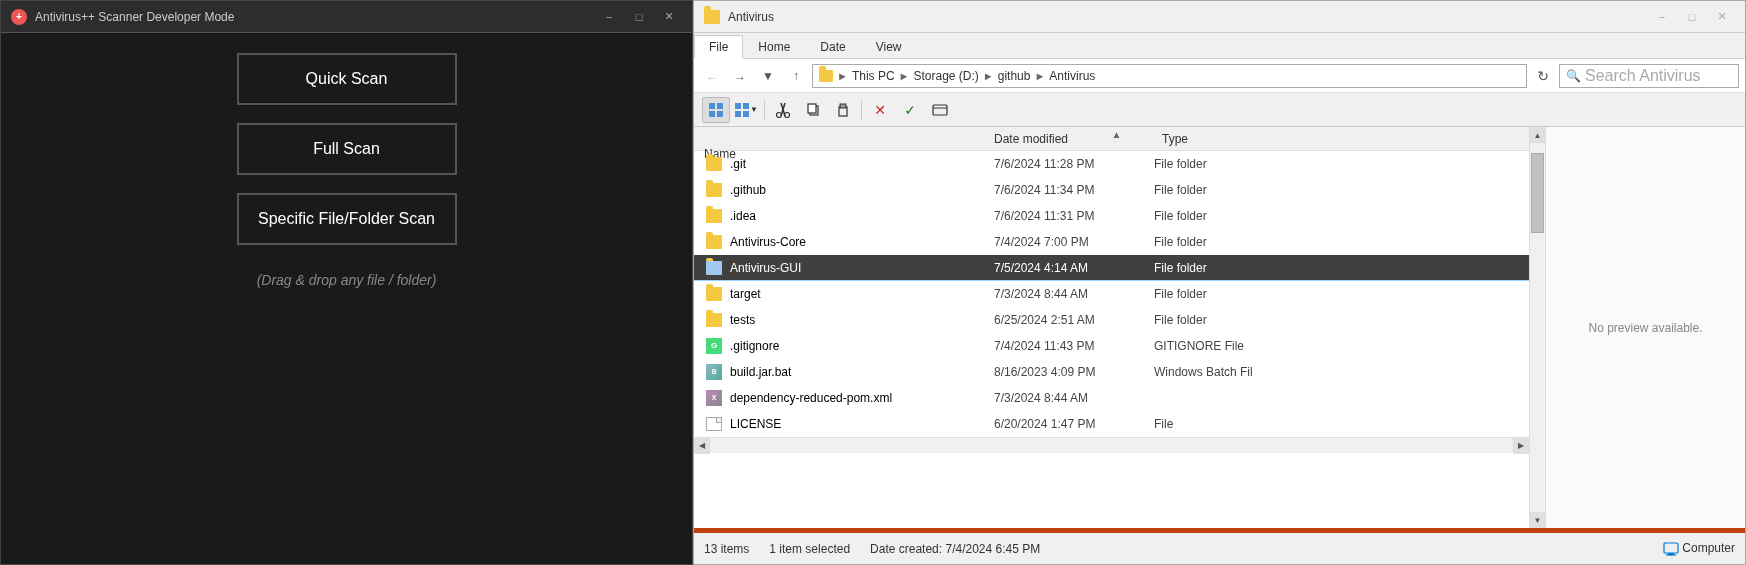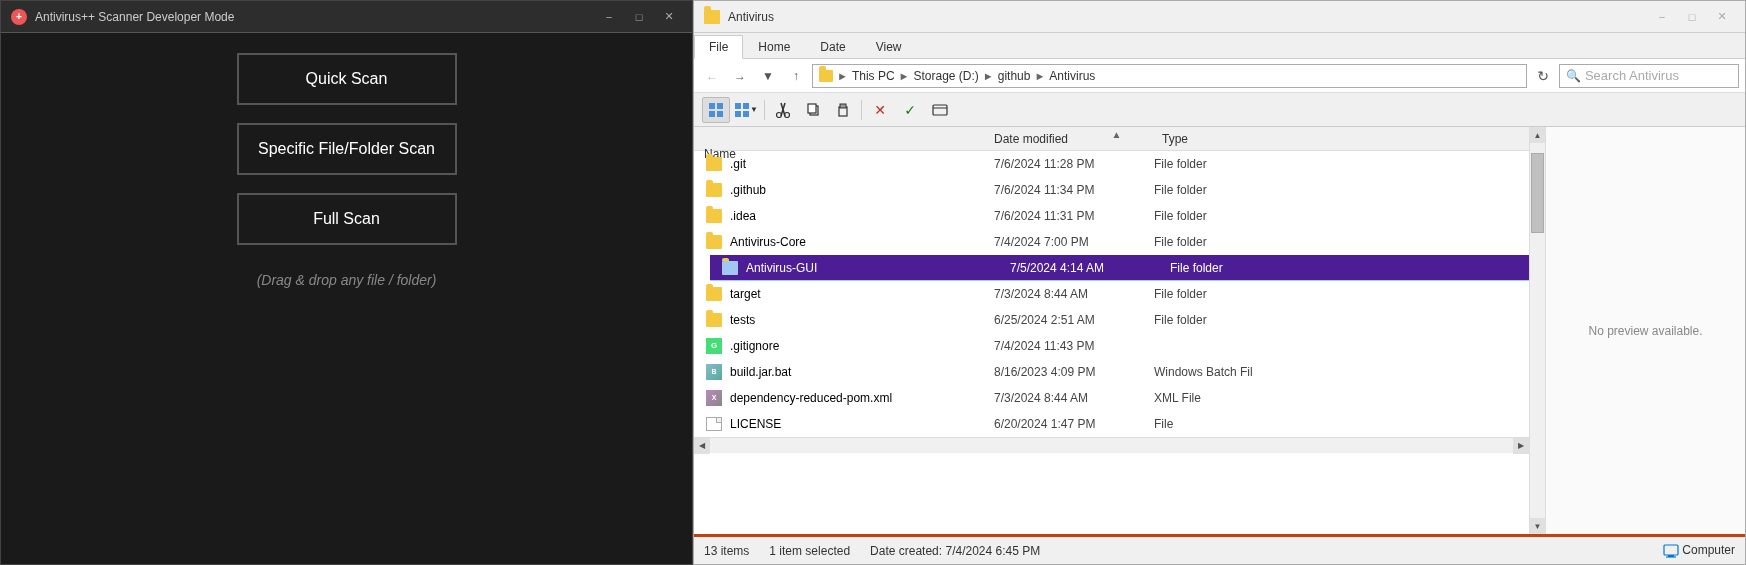--- a/index.html
+++ b/index.html
@@ -348,21 +348,21 @@
 
     .file-row {
       display: flex;
       align-items: center;
       height: 26px;
       padding: 0 10px;
       cursor: default;
       border-bottom: 1px solid transparent;
     }
     .file-row.selected { background: #cce8ff; border-color: #99d1ff; }
-    .file-row.selected.focused { background: #4c1d95; color: white; margin-left: 16px; }
+    .file-row.selected.focused { background: #404040; color: white; }
 
     .file-icon {
       width: 20px;
       display: flex;
       align-items: center;
       justify-content: center;
       margin-right: 6px;
       flex-shrink: 0;
     }
 
@@ -471,23 +471,23 @@
     }
 
     .hscroll-track {
       flex: 1;
       height: 100%;
       position: relative;
     }
 
     
     .status-bar {
-      height: 30px;
-      background: #f0f0f0;
-      border-top: 3px solid #c2410c;
+      height: 36px;
+      background: #f0f0f0;
+      border-top: 5px solid #c2410c;
       display: flex;
       align-items: center;
       padding: 0 10px;
       gap: 20px;
       font-size: 12px;
       color: #333;
     }
 
     .status-right {
       margin-left: auto;
@@ -569,22 +569,22 @@
       <span class="left-titlebar-title">Antivirus++ Scanner Developer Mode</span>
     </div>
     <div class="window-controls">
       <button class="win-btn">−</button>
       <button class="win-btn">□</button>
       <button class="win-btn close">✕</button>
     </div>
   </div>
   <div class="left-content">
     <button class="scan-button">Quick Scan</button>
+    <button class="scan-button">Full Scan</button>
     <button class="scan-button">Specific File/Folder Scan</button>
-    <button class="scan-button">Full Scan</button>
     <span class="drag-drop-text">(Drag &amp; drop any file / folder)</span>
   </div>
 </div>
 
 <div class="right-panel">
 
   <div class="right-titlebar">
     <div class="right-titlebar-left">
       <div class="folder-icon-title">
         <div class="folder-icon-sm"></div>
@@ -620,21 +620,21 @@
       <span class="path-separator">►</span>
       <span class="path-part folder-link">github</span>
       <span class="path-separator">►</span>
       <span class="path-part">Antivirus</span>
     </div>
 
     <button class="refresh-btn">↻</button>
 
     <div class="search-bar">
       <span>🔍</span>
-      <span style="color:#aaa;font-size:13px;">Search Antivirus</span>
+      <span style="color:#aaa;font-size:16px;">Search Antivirus</span>
     </div>
   </div>
 
   <div class="toolbar">
     <div class="ribbon-toolbar">
       <button class="toolbar-btn view-btn-active" title="Large icons">
         <svg width="16" height="16" viewBox="0 0 16 16">
           <rect x="1" y="1" width="6" height="6" fill="#4a90d9"></rect>
           <rect x="9" y="1" width="6" height="6" fill="#4a90d9"></rect>
           <rect x="1" y="9" width="6" height="6" fill="#4a90d9"></rect>
@@ -753,36 +753,36 @@
             <span class="file-name">tests</span>
             <span class="file-date">6/25/2024 2:51 AM</span>
             <span class="file-type">File folder</span>
           </div>
           <div class="file-row">
             <div class="file-icon">
               <div class="icon-gitignore">G</div>
             </div>
             <span class="file-name">.gitignore</span>
             <span class="file-date">7/4/2024 11:43 PM</span>
+            <span class="file-type">GITIGNORE File</span>
           </div>
           <div class="file-row">
             <div class="file-icon">
               <div style="width: 16px; height: 16px; background: linear-gradient(135deg, rgb(136, 187, 204), rgb(85, 170, 153)); display: flex; align-items: center; justify-content: center; font-size: 7px; color: white; font-weight: bold;">B</div>
             </div>
             <span class="file-name">build.jar.bat</span>
             <span class="file-date">8/16/2023 4:09 PM</span>
             <span class="file-type">Windows Batch Fil</span>
           </div>
           <div class="file-row">
             <div class="file-icon">
               <div style="width: 16px; height: 16px; background: linear-gradient(135deg, rgb(187, 136, 187), rgb(136, 136, 136)); display: flex; align-items: center; justify-content: center; font-size: 7px; color: white; font-weight: bold;">X</div>
             </div>
             <span class="file-name">dependency-reduced-pom.xml</span>
             <span class="file-date">7/3/2024 8:44 AM</span>
-            <span class="file-type">XML File</span>
           </div>
           <div class="file-row">
             <div class="file-icon">
               <div class="icon-file"></div>
             </div>
             <span class="file-name">LICENSE</span>
             <span class="file-date">6/20/2024 1:47 PM</span>
             <span class="file-type">File</span>
           </div>
         </div>

